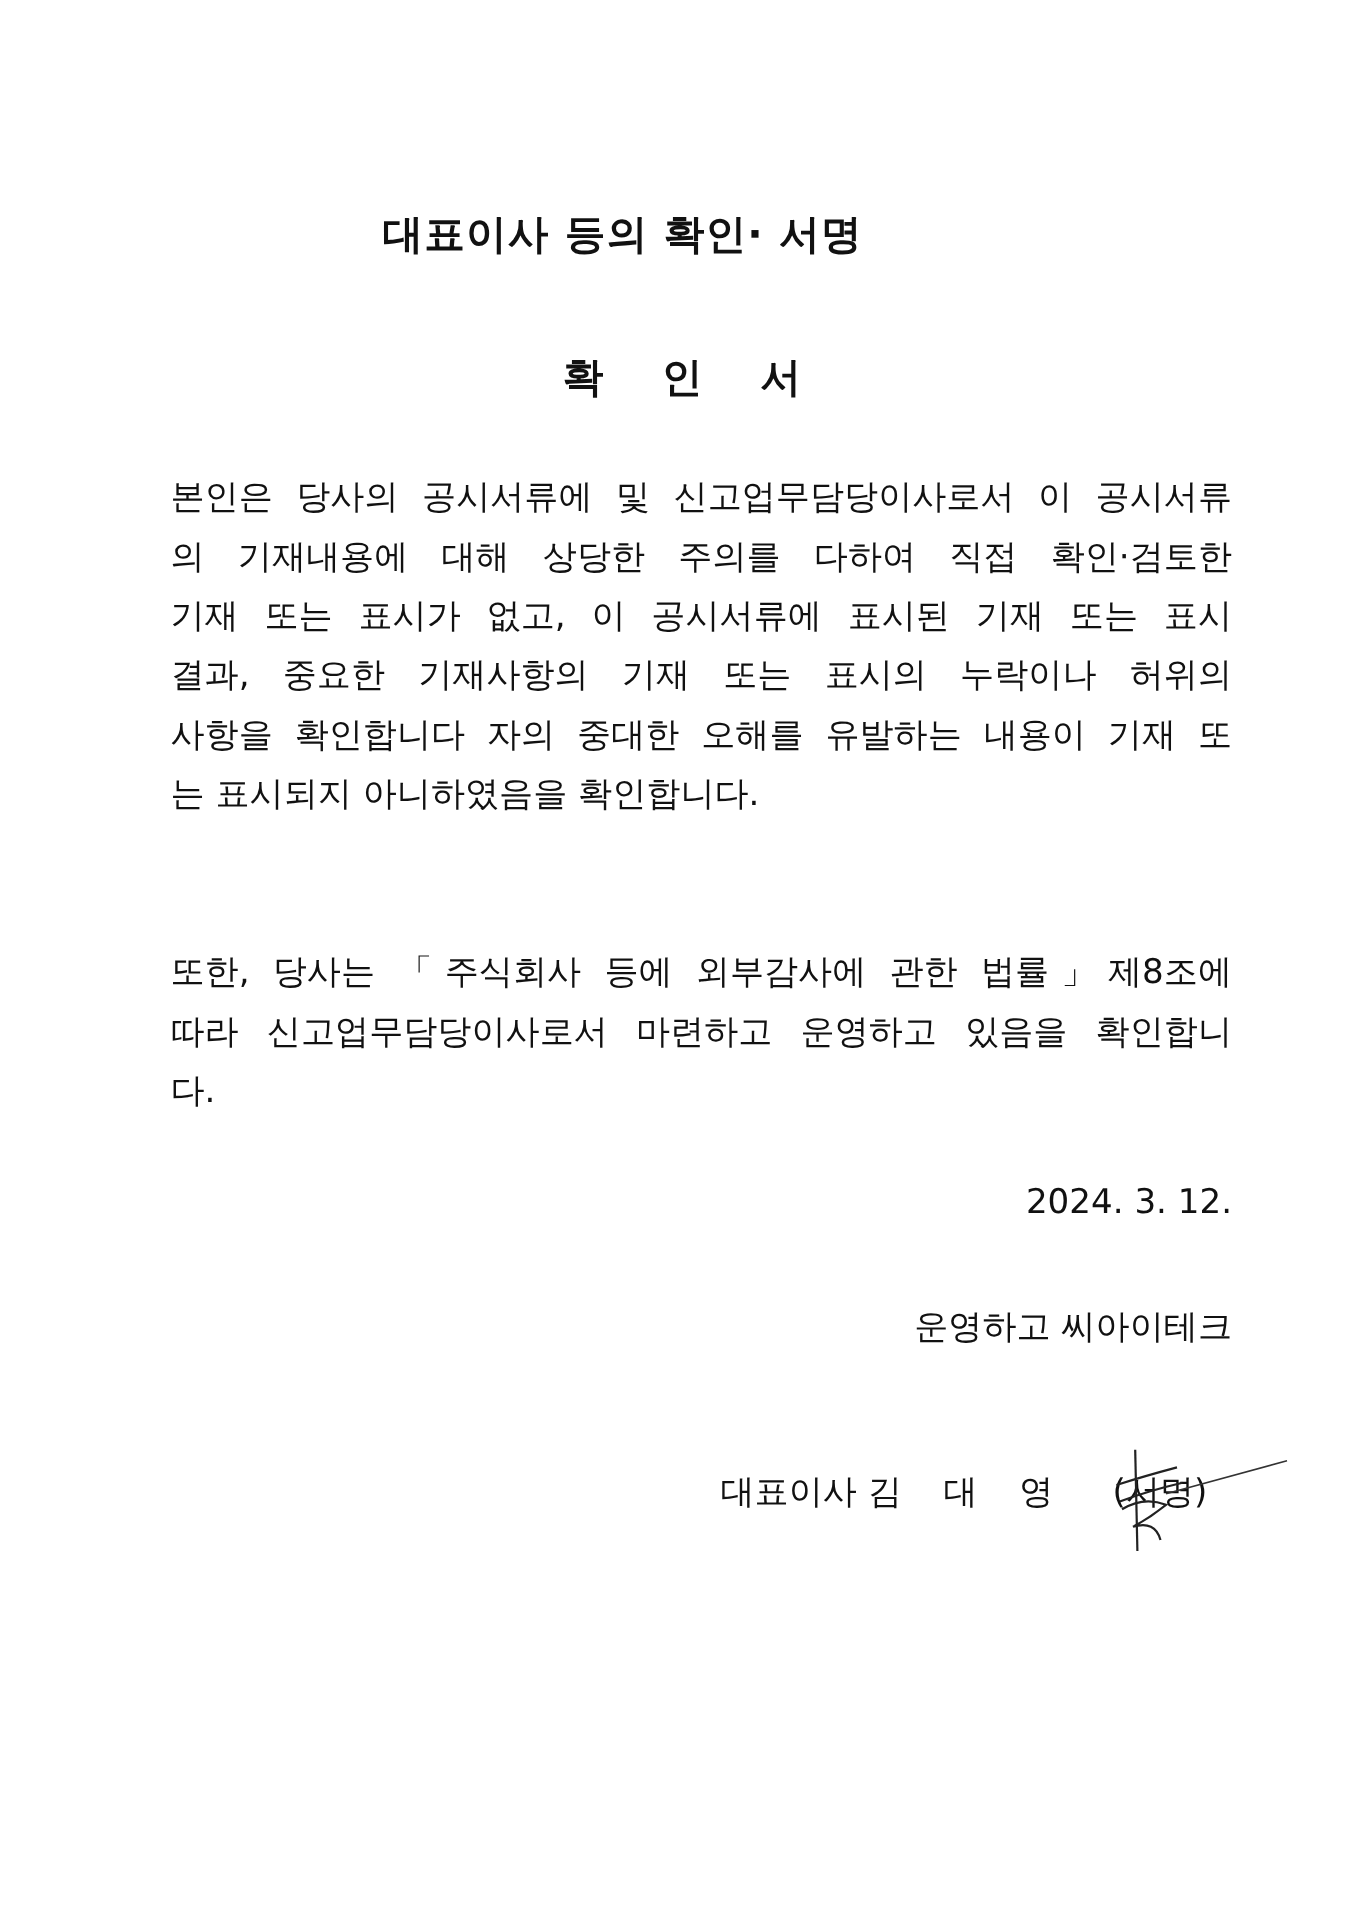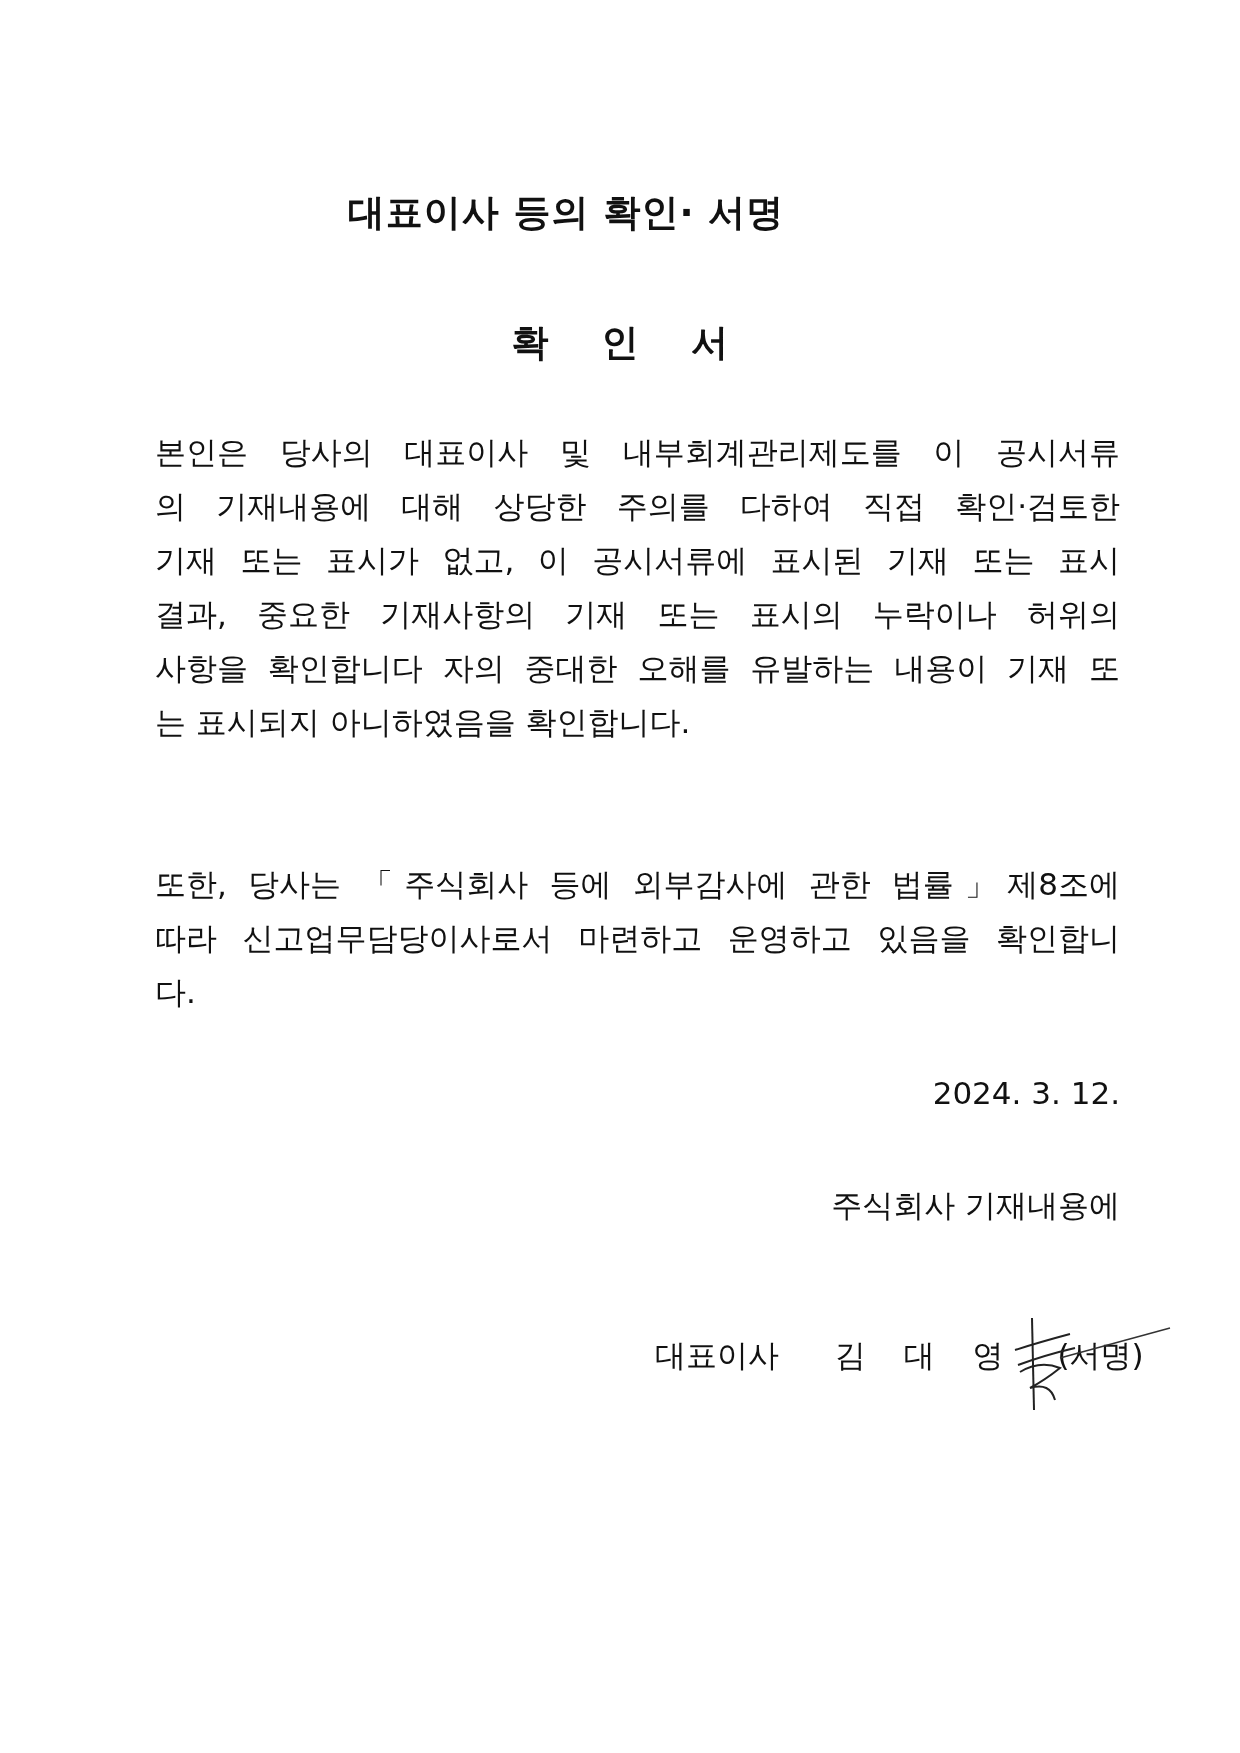--- a/index.html
+++ b/index.html
@@ -10,48 +10,48 @@
     .subtitle { position: absolute; left: 0; width: 1240px; top: 318px; text-align: center;
                 font-size: 37px; font-weight: bold; letter-spacing: 20px; padding-left: 20px; box-sizing: border-box; }
     .para { position: absolute; left: 155px; width: 965px; font-size: 31px; line-height: 54px; }
     .line { display: block; white-space: nowrap; text-align: justify; text-align-last: justify; height: 54px; }
     .line.last { text-align-last: left; }
     .p1 { top: 425px; }
     .p2 { top: 857px; }
     .date { position: absolute; right: 120px; top: 1075px; font-size: 31px; }
     .company { position: absolute; right: 120px; top: 1185px; font-size: 31px; }
     .signrow { position: absolute; left: 655px; top: 1335px; font-size: 31px; white-space: nowrap; }
-    .signrow .role { margin-right: 46px; }
+    .signrow .role { }
     .signrow .name { letter-spacing: 14px; margin-right: 30px; }
     .signrow .seal { position: relative; }
     .sigsvg { position: absolute; left: 1000px; top: 1310px; }
   </style>
 </head>
 <body>
 
 <div class="title">대표이사 등의 확인· 서명</div>
 <div class="subtitle">확 인 서</div>
 
 <div class="para p1">
-  <span class="line">본인은 당사의 대표이사 및 내부회계관리제도를 이 공시서류</span>
+  <span class="line">본인은 당사의 공시서류에 및 신고업무담당이사로서 이 공시서류</span>
   <span class="line">의 기재내용에 대해 상당한 주의를 다하여 직접 확인·검토한</span>
   <span class="line">기재 또는 표시가 없고, 이 공시서류에 표시된 기재 또는 표시</span>
   <span class="line">결과, 중요한 기재사항의 기재 또는 표시의 누락이나 허위의</span>
   <span class="line">사항을 확인합니다 자의 중대한 오해를 유발하는 내용이 기재 또</span>
   <span class="line last">는 표시되지 아니하였음을 확인합니다.</span>
 </div>
 
 <div class="para p2">
   <span class="line">또한, 당사는 「주식회사 등에 외부감사에 관한 법률」제8조에</span>
   <span class="line">따라 신고업무담당이사로서 마련하고 운영하고 있음을 확인합니</span>
   <span class="line last">다.</span>
 </div>
 
 <div class="date">2024. 3. 12.</div>
-<div class="company">주식회사 기재내용에</div>
+<div class="company">운영하고 씨아이테크</div>
 
 <div class="signrow">
   <span class="role">대표이사</span>
   <span class="name">김 대 영</span>
   <span class="seal">(서명)</span>
 </div>
 
 <svg class="sigsvg" width="180" height="110" viewBox="0 0 180 110">
   <path d="M32 8 L34 100" stroke="#222" stroke-width="2" fill="none"></path>
   <path d="M15 40 Q40 32 70 24" stroke="#222" stroke-width="2" fill="none"></path>

